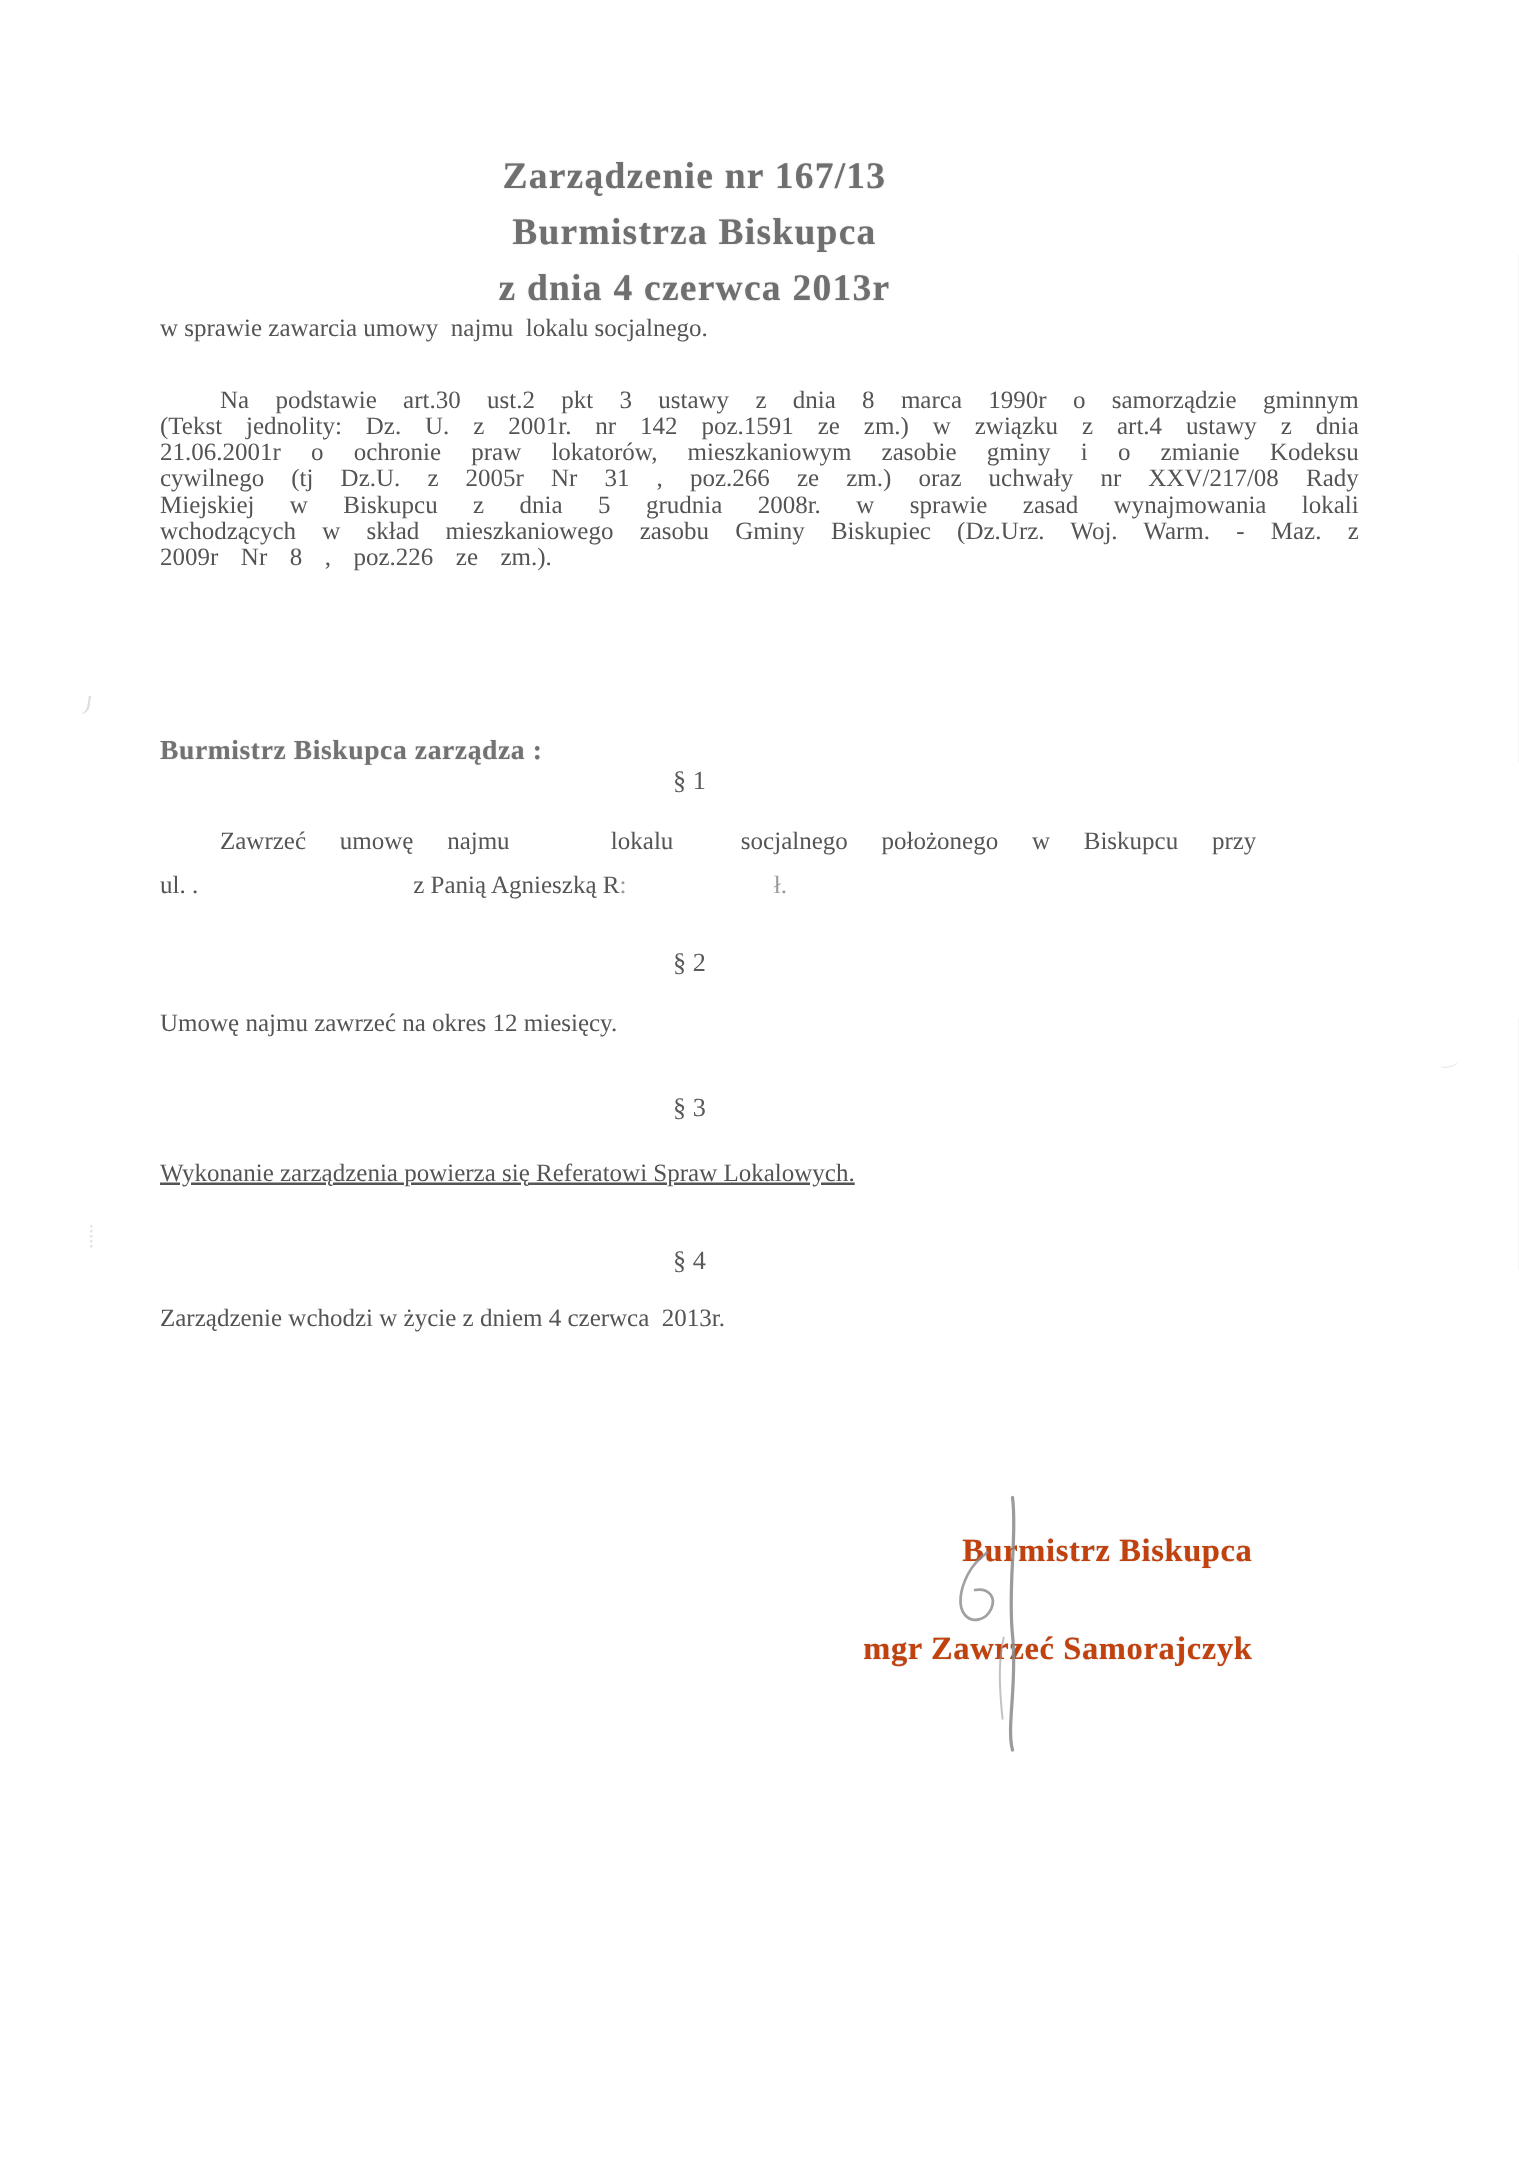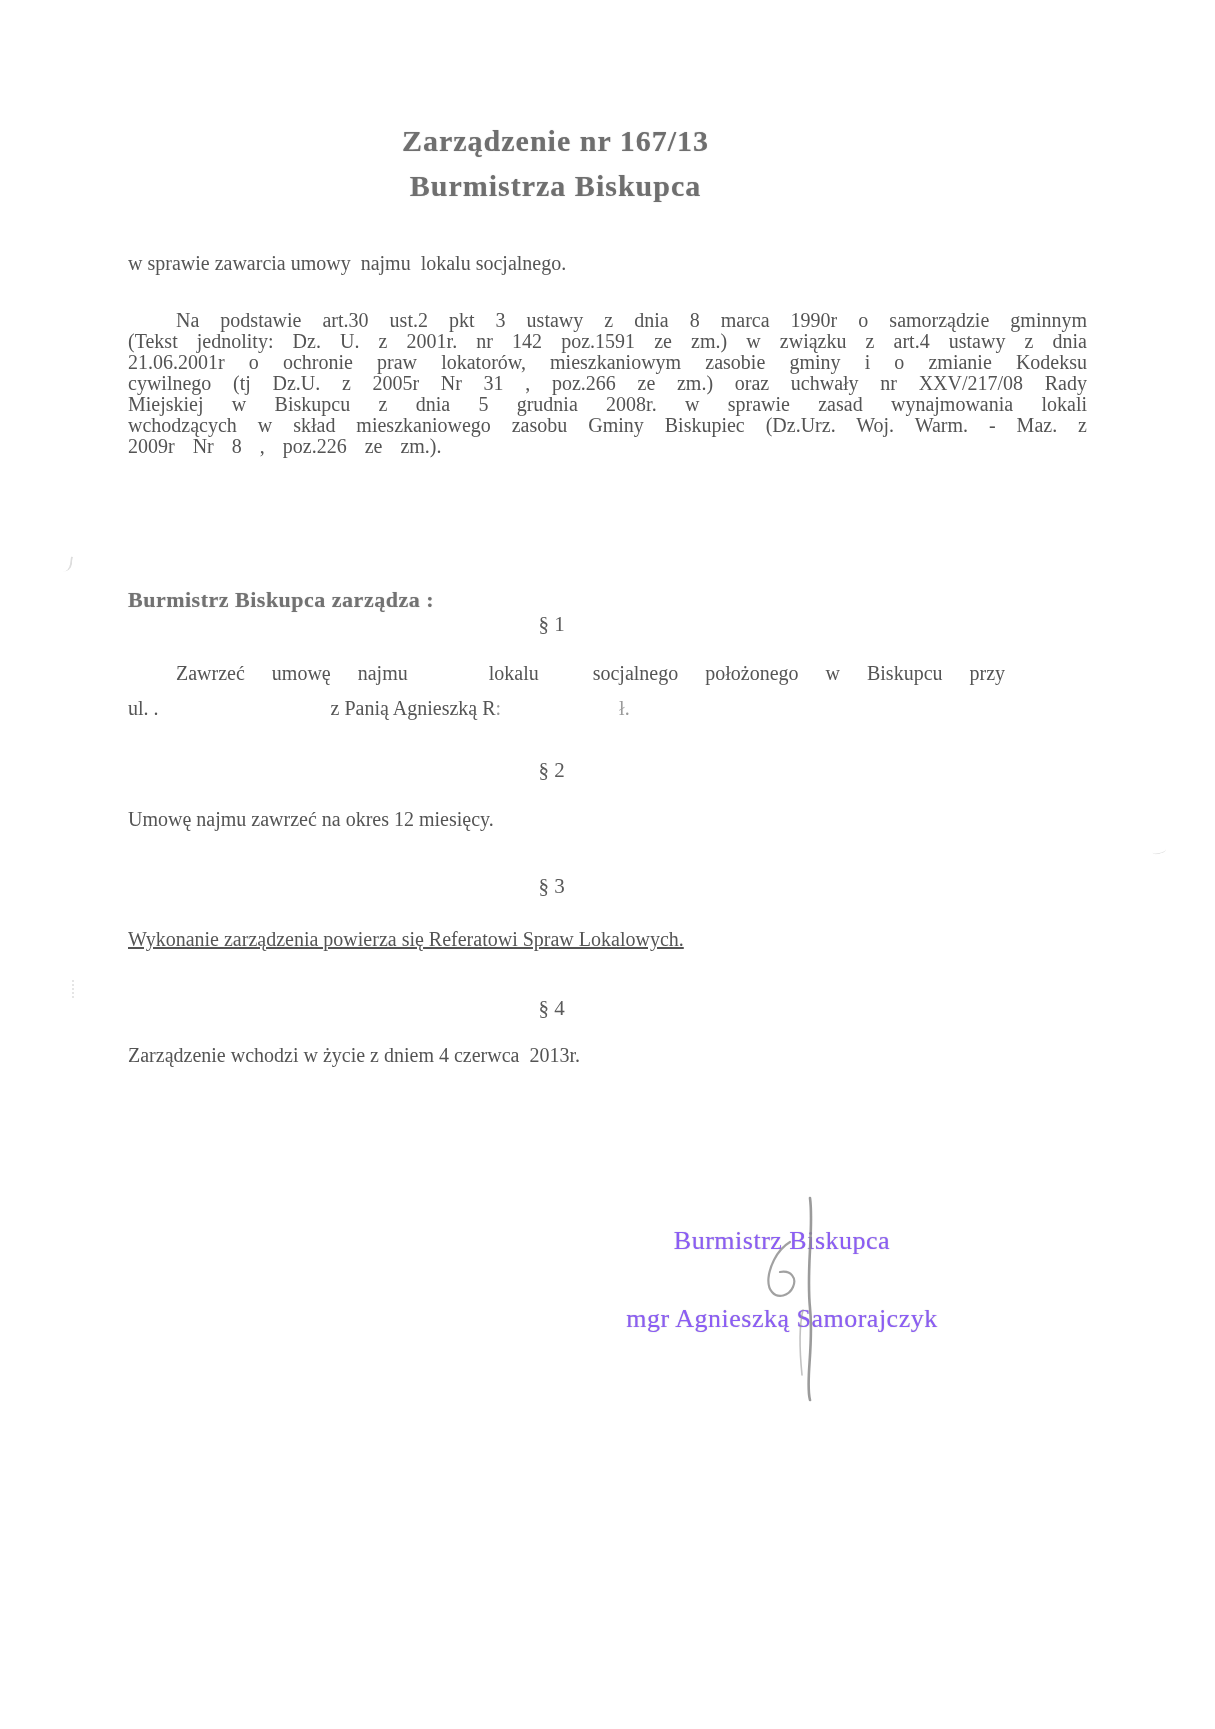--- a/index.html
+++ b/index.html
@@ -79,42 +79,43 @@
     left:128px;width:960px;
     font-size:20px;color:#545454;
     white-space:pre-wrap;
   }
   .t2{top:808px;}
   .t3{top:928px;text-decoration:underline;}
   .t4{top:1044px;}
   
   .signature{
     top:1226px;left:562px;width:440px;
-    text-align:center;
-    font-weight:normal;color:#8b5cf6;
+    text-align:right;
+    font-weight:bold;color:#c2410c;
     text-shadow:0 0 1px rgba(120,120,120,.55);
   }
   .sig-title{font-size:26px;letter-spacing:.5px;}
   .sig-name{font-size:26px;margin-top:48px;letter-spacing:.5px;}
   
   .sig-svg{top:1190px;left:690px;width:180px;height:215px;}
   
   .artifact{pointer-events:none;}
   .a1{top:556px;left:64px;width:6px;height:16px;border-right:2px solid #d0d0d0;border-radius:0 0 8px 0;transform:rotate(8deg);opacity:.7;}
   .a2{top:980px;left:72px;width:0;height:18px;border-left:2px dotted #d4d4d4;opacity:.6;}
   .a3{top:848px;left:1152px;width:14px;height:5px;border-bottom:1px solid #cfcfcf;border-radius:50%;transform:rotate(-12deg);opacity:.6;}
 </style>
 </head>
 <body>
 
 <div class="page">
 
   <div class="abs title-block">
     <div>Zarządzenie nr 167/13</div>
     <div>Burmistrza Biskupca</div>
+    <div>z dnia 4 czerwca 2013r</div>
   </div>
 
   <div class="abs subject">w sprawie zawarcia umowy  najmu  lokalu socjalnego.</div>
 
   <p class="abs legal">Na podstawie art.30 ust.2 pkt 3 ustawy z dnia 8 marca 1990r o samorządzie gminnym (Tekst jednolity: Dz. U. z 2001r. nr 142  poz.1591 ze zm.) w związku z art.4 ustawy z dnia 21.06.2001r o ochronie praw lokatorów, mieszkaniowym zasobie gminy i o zmianie Kodeksu cywilnego (tj Dz.U. z 2005r Nr 31 , poz.266 ze zm.) oraz uchwały nr XXV/217/08 Rady Miejskiej w Biskupcu z dnia 5 grudnia 2008r. w sprawie zasad wynajmowania lokali wchodzących w skład mieszkaniowego zasobu Gminy Biskupiec (Dz.Urz. Woj. Warm. - Maz. z 2009r  Nr 8 , poz.226 ze zm.).</p>
 
   <div class="abs decree">Burmistrz Biskupca zarządza :</div>
 
   <div class="abs para-num n1">§ 1</div>
   <div class="abs s1-line2">
@@ -126,21 +127,21 @@
   <div class="abs para-text t2">Umowę najmu zawrzeć na okres 12 miesięcy.</div>
 
   <div class="abs para-num n3">§ 3</div>
   <div class="abs para-text t3">Wykonanie zarządzenia powierza się Referatowi Spraw Lokalowych.</div>
 
   <div class="abs para-num n4">§ 4</div>
   <div class="abs para-text t4">Zarządzenie wchodzi w życie z dniem 4 czerwca  2013r.</div>
 
   <div class="abs signature">
     <div class="sig-title">Burmistrz Biskupca</div>
-    <div class="sig-name">mgr Agnieszką Samorajczyk</div>
+    <div class="sig-name">mgr Zawrzeć Samorajczyk</div>
   </div>
 
   <svg class="abs sig-svg" viewBox="0 0 180 215" xmlns="http://www.w3.org/2000/svg">
     <path d="M120 8 C124 38 116 78 120 118 C124 156 115 192 120 210" fill="none" stroke="#8a8a8a" stroke-width="2.6" stroke-linecap="round" opacity="0.85"></path>
     <path d="M100 52 C95 55 88 62 84 70 C78 82 76 95 82 102 C88 109 99 106 103 97 C107 88 101 80 90 82" fill="none" stroke="#8a8a8a" stroke-width="2.2" stroke-linecap="round" opacity="0.8"></path>
     <path d="M113 120 C108 140 110 165 112 185" fill="none" stroke="#9a9a9a" stroke-width="1.6" stroke-linecap="round" opacity="0.6"></path>
   </svg>
 
   <div class="abs artifact a1"></div>
   <div class="abs artifact a2"></div>

